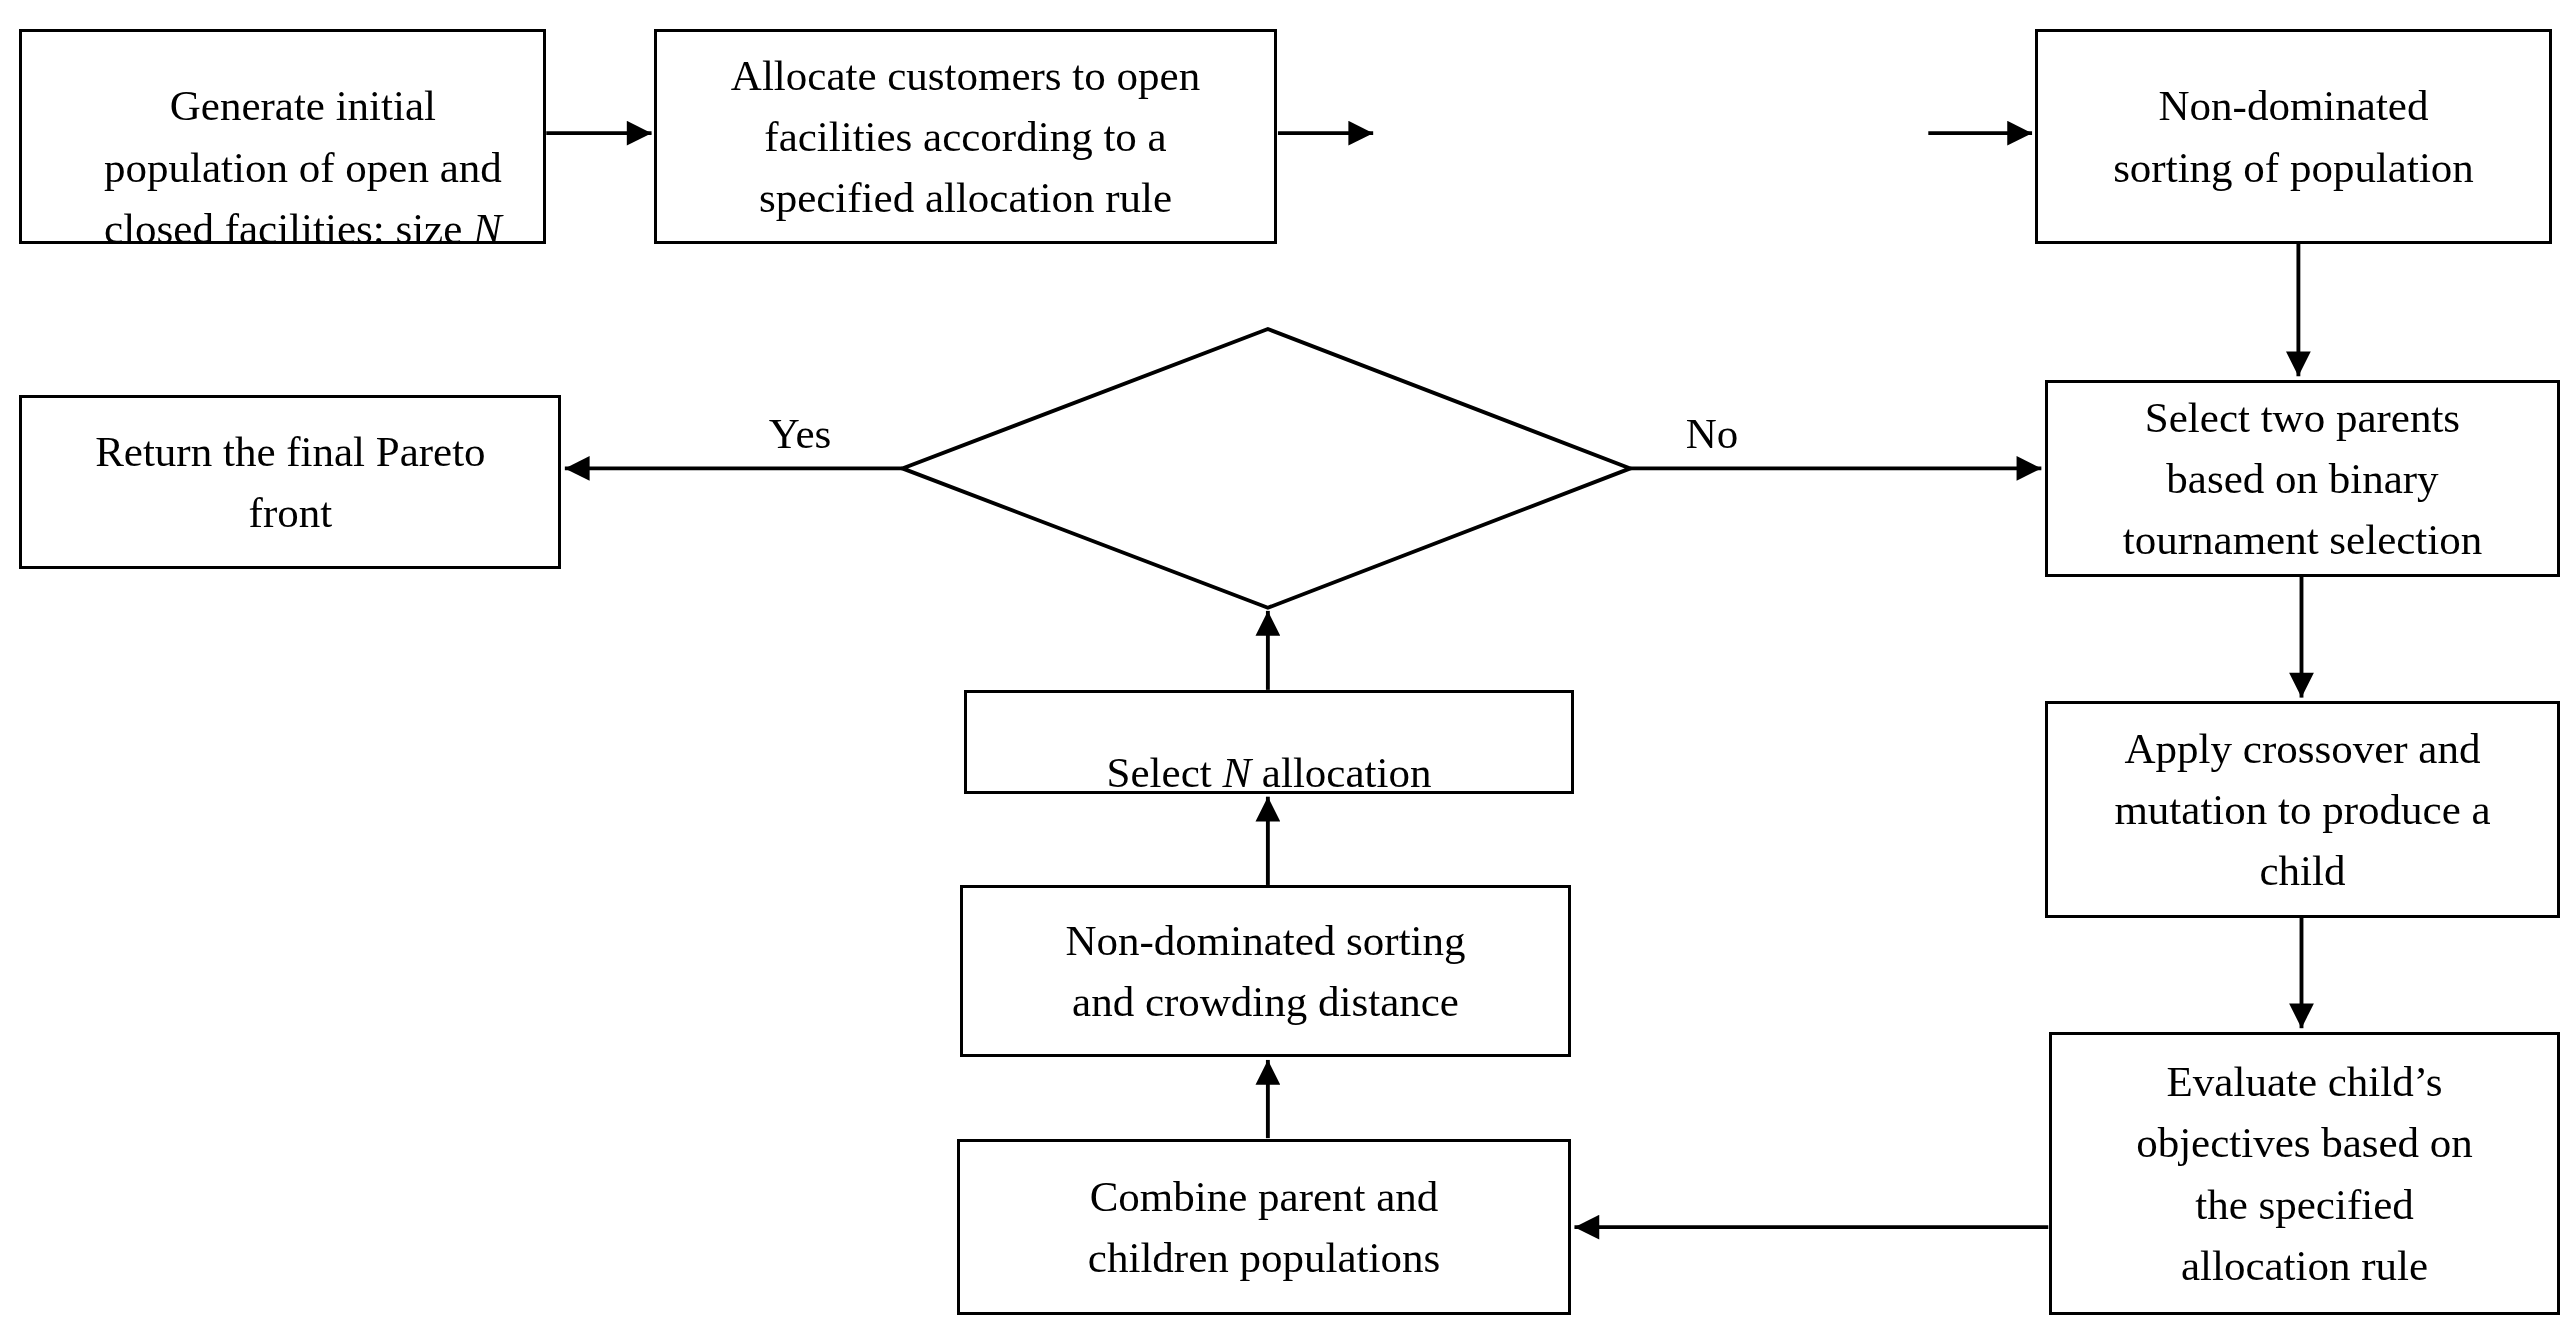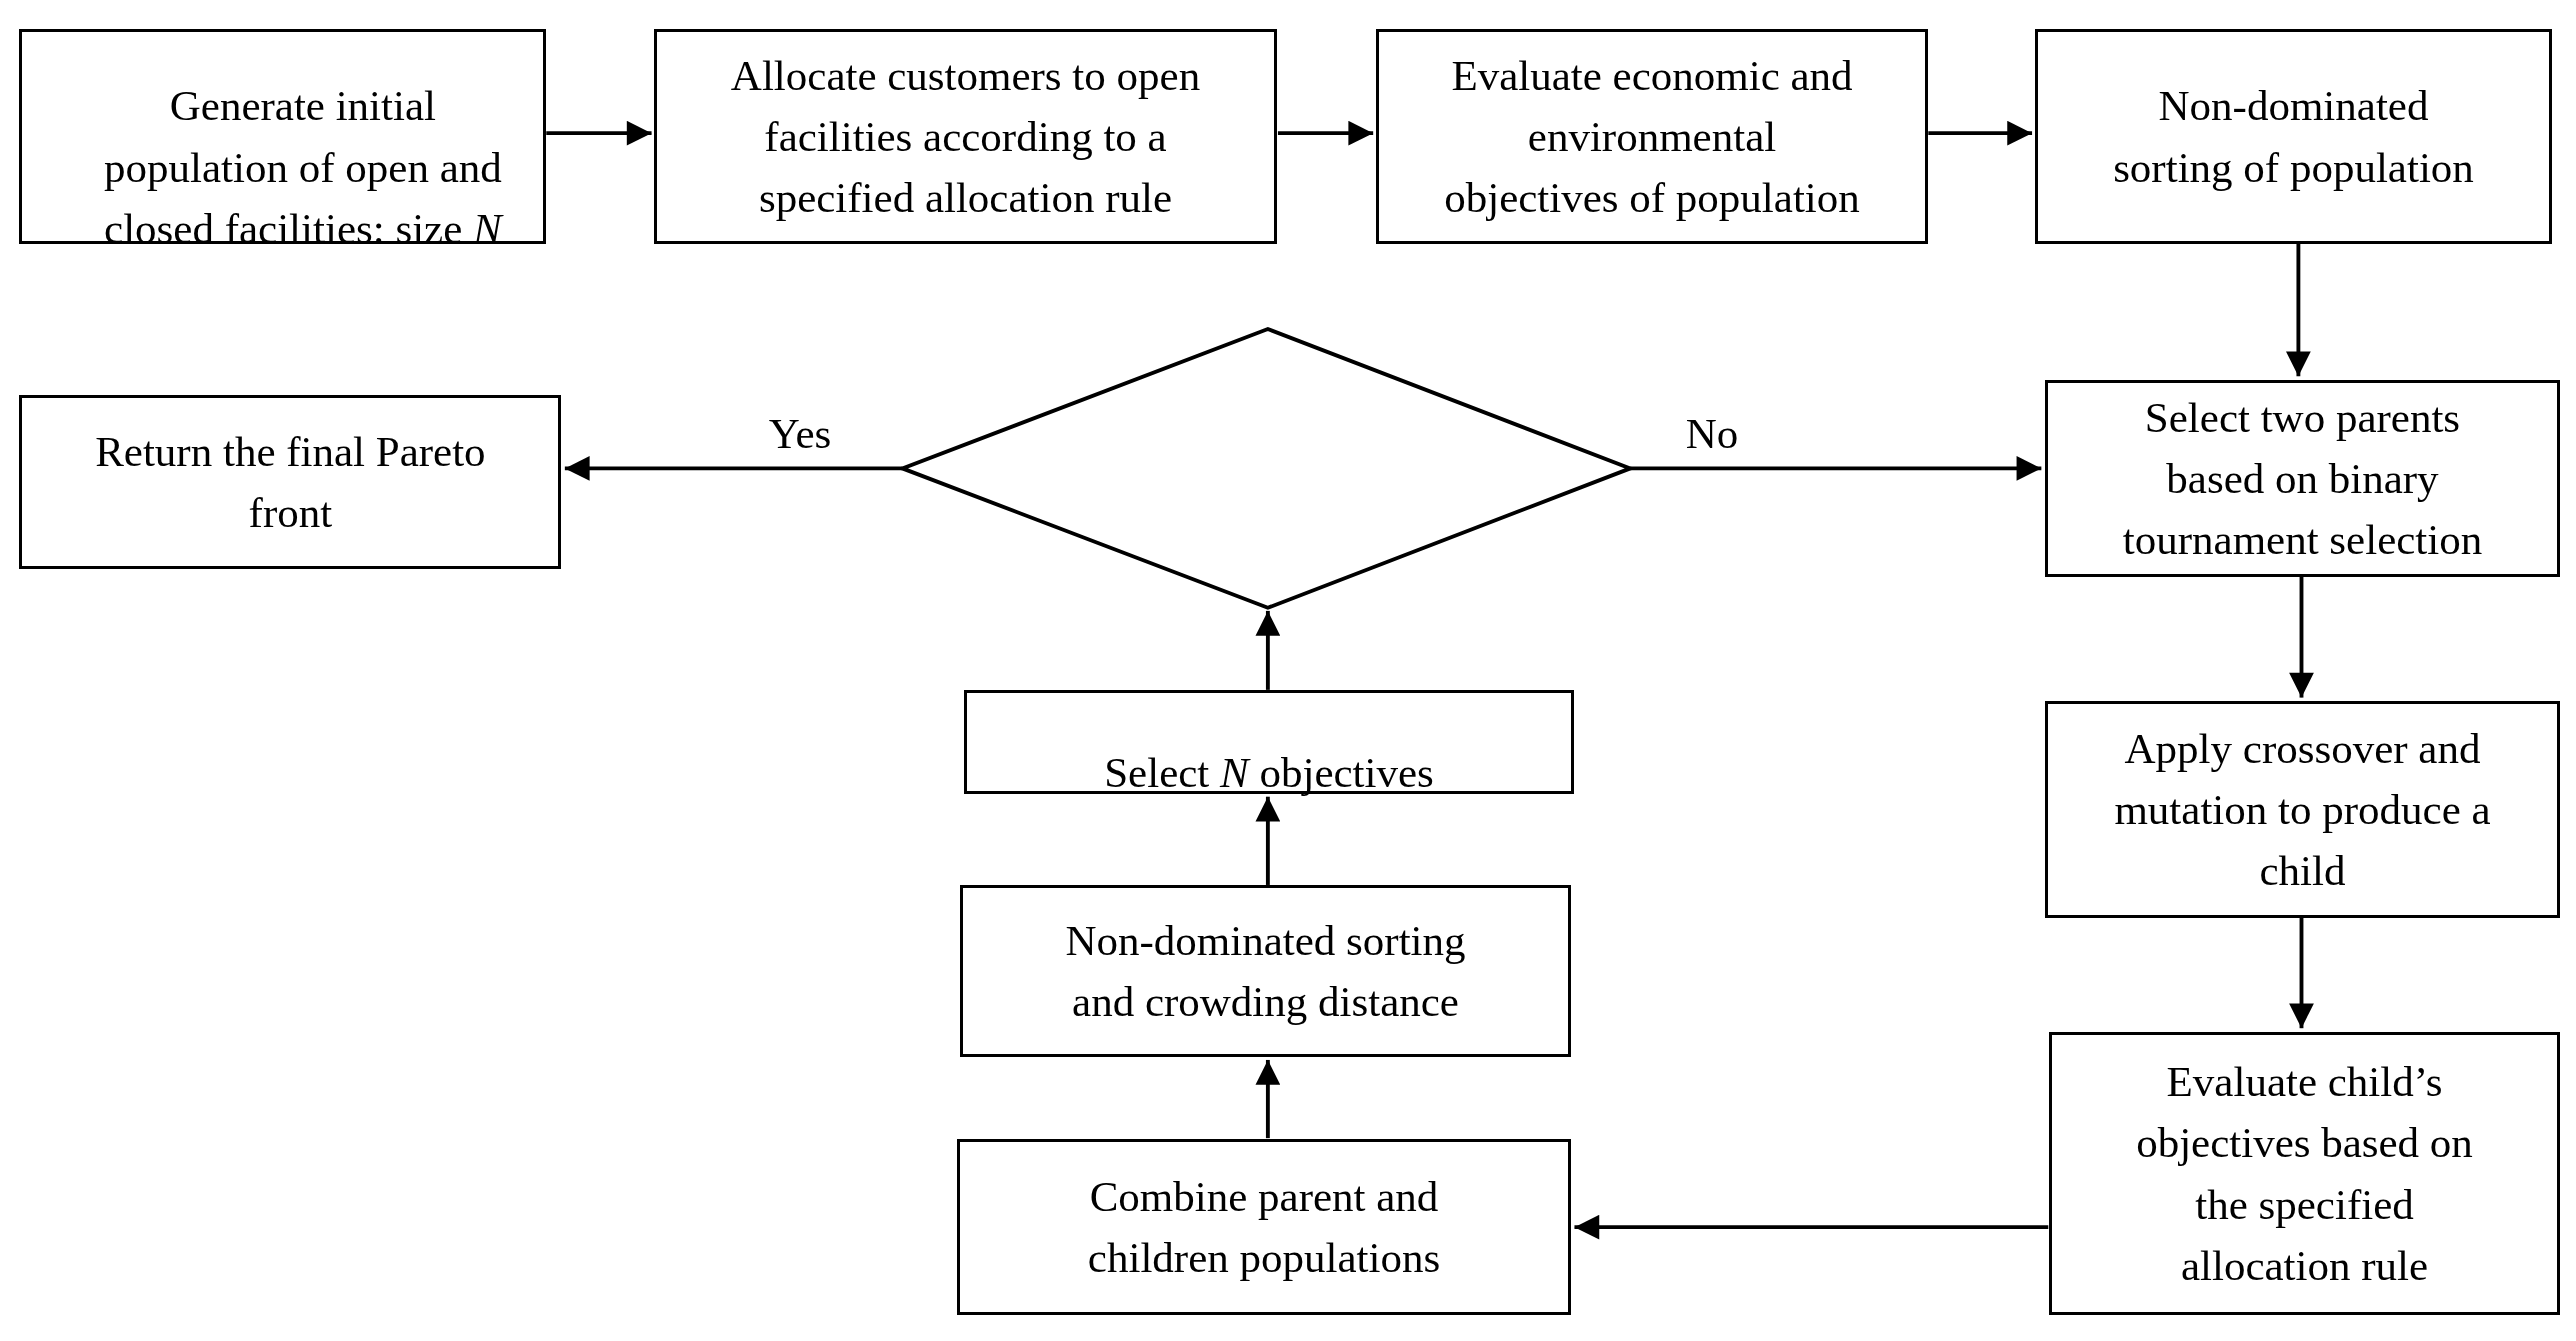--- a/index.html
+++ b/index.html
@@ -107,25 +107,20 @@
 closed facilities: size </span><span class="italic">N</span><span></span>
     </span>
   </div>
 
   <div class="node n-allocate">
     <span>Allocate customers to open
 facilities according to a
 specified allocation rule</span>
   </div>
 
-  <div class="node n-evaluate">
-    <span>Evaluate economic and
-environmental
-objectives of population</span>
-  </div>
 
   <div class="node n-ndsort">
     <span>Non-dominated
 sorting of population</span>
   </div>
 
   <div class="node n-return">
     <span>Return the final Pareto
 front</span>
   </div>
@@ -144,21 +139,21 @@
 
   <div class="node n-evalchild">
     <span>Evaluate child’s
 objectives based on
 the specified
 allocation rule</span>
   </div>
 
   <div class="node n-selectn">
     <span>
-      <span>Select </span><span class="italic">N</span><span> objectives</span>
+      <span>Select </span><span class="italic">N</span><span> allocation</span>
     </span>
   </div>
 
   <div class="node n-sortcrowd">
     <span>Non-dominated sorting
 and crowding distance</span>
   </div>
 
   <div class="node n-combine">
     <span>Combine parent and

